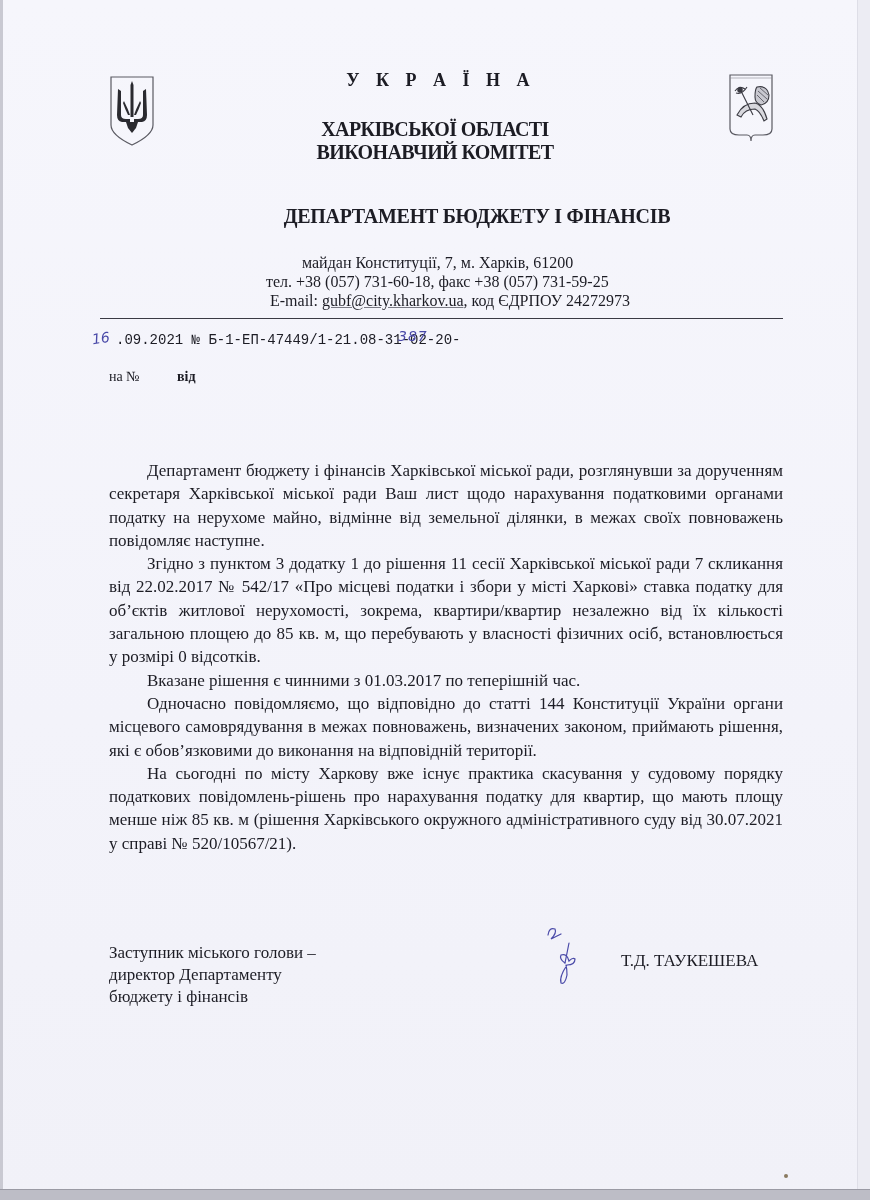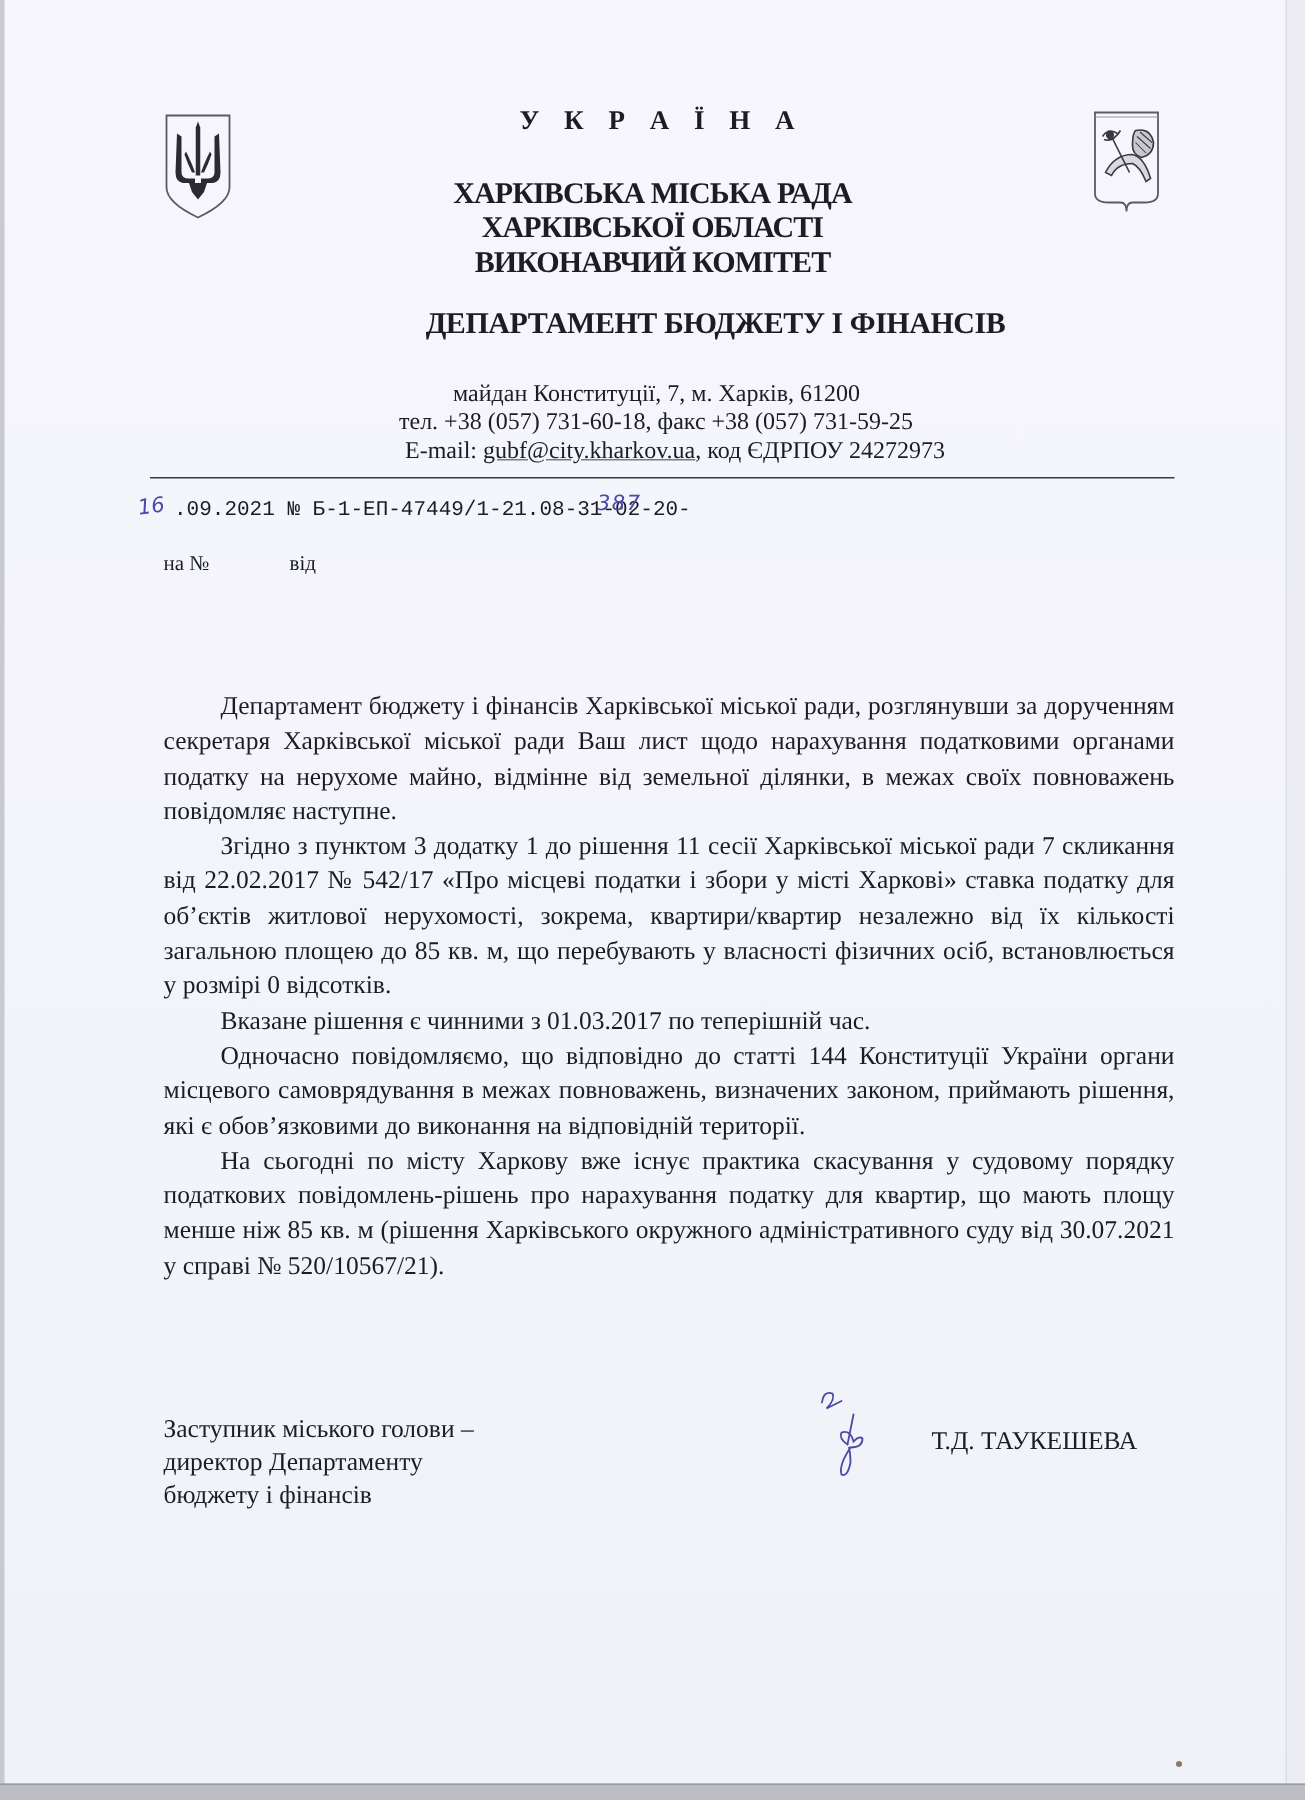--- a/index.html
+++ b/index.html
@@ -33,21 +33,21 @@
   .email-link { color: #1c1c24; text-decoration: underline; text-decoration-color: #7a7a84; }
 
   .sep { position: absolute; left: 100px; top: 318px; width: 683px; height: 0; border-top: 1.5px solid #3a3a44; }
   .hand { font-family: "DejaVu Sans", sans-serif; color: #4a4aa8; font-style: italic; font-size: 14px; }
   .hand-day { position: absolute; left: 92px; top: 330px; transform: rotate(-8deg); }
   .regnum { position: absolute; left: 116px; top: 332px; font-size: 14px; white-space: nowrap; font-family: Liberation Mono, monospace; }
   .hand-num { position: absolute; left: 398px; top: 328px; letter-spacing: 1px; }
 
   .ref { position: absolute; top: 369px; font-size: 14px; }
   .ref-no { left: 109px; }
-  .ref-from { left: 193px; }
+  .ref-from { left: 177px; font-weight: bold; }
 
   .body-text { position: absolute; left: 109px; top: 459px; width: 674px; font-size: 17px; line-height: 23.3px; text-align: justify; }
   .body-text p { margin: 0; text-indent: 38px; }
 
   .sig-title { position: absolute; left: 109px; top: 907px; font-size: 17px; line-height: 22px; margin-top: 35px; }
   .sig-name { position: absolute; left: 621px; top: 951px; font-size: 17px; white-space: nowrap; }
   .signature { position: absolute; left: 545px; top: 925px; width: 50px; height: 62px; }
   .dot { position: absolute; left: 784px; top: 1174px; width: 4px; height: 4px; border-radius: 50%; background: #8a7a60; }
 </style>
 </head>
@@ -79,21 +79,20 @@
       <path d="M31 18 L40 26 M33 15 L41 22 M30 22 L37 29" stroke-width="0.7"></path>
       <path d="M12 14 L26 42"></path>
       <path d="M8 18 Q12 12 18 16"></path>
       <path d="M9 20 Q15 22 20 14"></path>
       <circle cx="13" cy="17" r="2.2" fill="#3a3a42"></circle>
     </g>
   </svg>
 
   <div class="hdr country">У К Р А Ї Н А</div>
   <div class="hdr council">
-    <div>ХАРКІВСЬКА МІСЬКА РАДА</div>
     <div>ХАРКІВСЬКОЇ ОБЛАСТІ</div>
     <div>ВИКОНАВЧИЙ КОМІТЕТ</div>
   </div>
   <div class="hdr dept">ДЕПАРТАМЕНТ БЮДЖЕТУ І ФІНАНСІВ</div>
 
   <div class="contacts">
     <div class="c1">майдан Конституції, 7, м. Харків, 61200</div>
     <div class="c2">тел. +38 (057) 731-60-18, факс +38 (057) 731-59-25</div>
     <div class="c3"><span>E-mail: </span><span class="email-link">gubf@city.kharkov.ua</span><span>, код ЄДРПОУ 24272973</span></div>
   </div>

